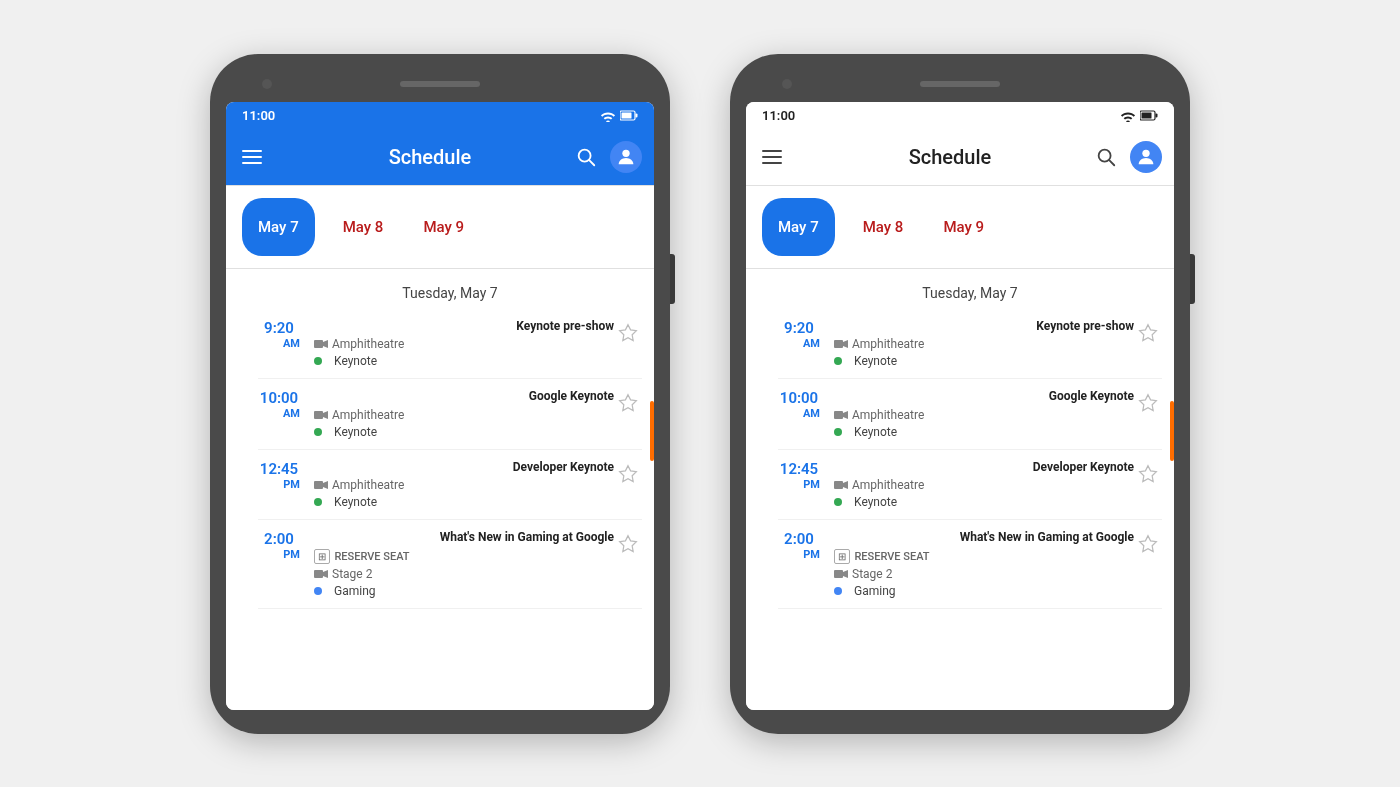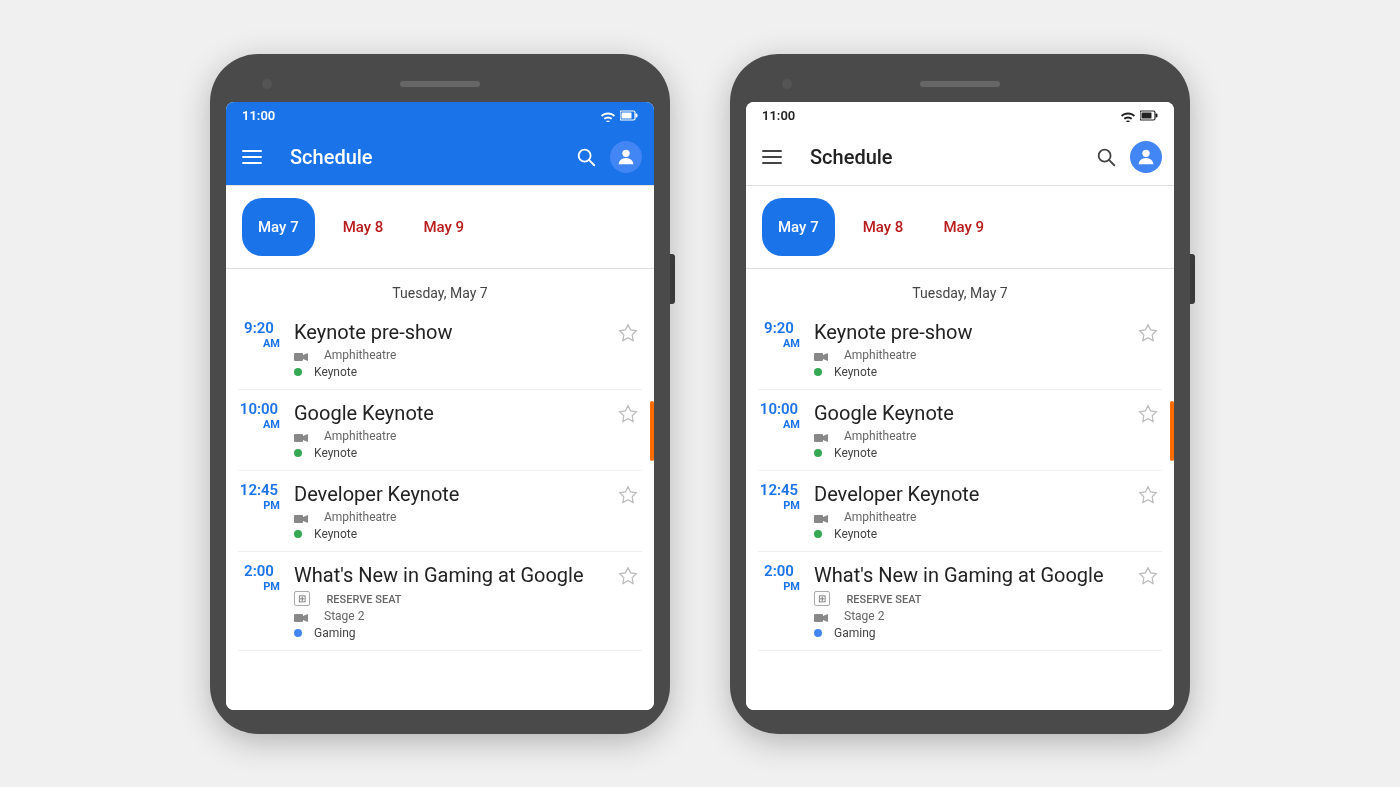--- a/index.html
+++ b/index.html
@@ -141,20 +141,21 @@
     .menu-icon.white-icon span {
       background: #fff;
     }
 
     .app-title {
       font-size: 20px;
       font-weight: 500;
       color: #222;
       flex: 1;
       margin-left: 24px;
+      text-align: center;
     }
 
     .app-title.white-title {
       color: #fff;
     }
 
     .toolbar-icons {
       display: flex;
       align-items: center;
       gap: 8px;
@@ -206,20 +207,21 @@
       border-radius: 20px;
       padding: 20px 16px;
     }
 
     
     .schedule-content {
       flex: 1;
       overflow: hidden;
       background: #fff;
       position: relative;
+      padding-left: 20px;
     }
 
     .day-header {
       text-align: center;
       padding: 16px 0 8px;
       font-size: 14px;
       color: #444;
     }
 
     
@@ -256,31 +258,32 @@
       text-align: right;
       font-weight: bold;
     }
 
     .session-details {
       flex: 1;
       padding-left: 4px;
     }
 
     .session-title {
-      font-size: 20px;
-      font-weight: 400;
+      font-size: 12px;
+      font-weight: 700;
       color: #222;
       margin-bottom: 3px;
       line-height: 1.3;
+      text-align: right;
     }
 
     .session-location {
       display: flex;
-      align-items: flex-end;
-      gap: 16px;
+      align-items: center;
+      gap: 4px;
       font-size: 12px;
       color: #666;
       margin-bottom: 3px;
     }
 
     .session-tag {
       display: flex;
       align-items: center;
       gap: 12px;
       font-size: 12px;

